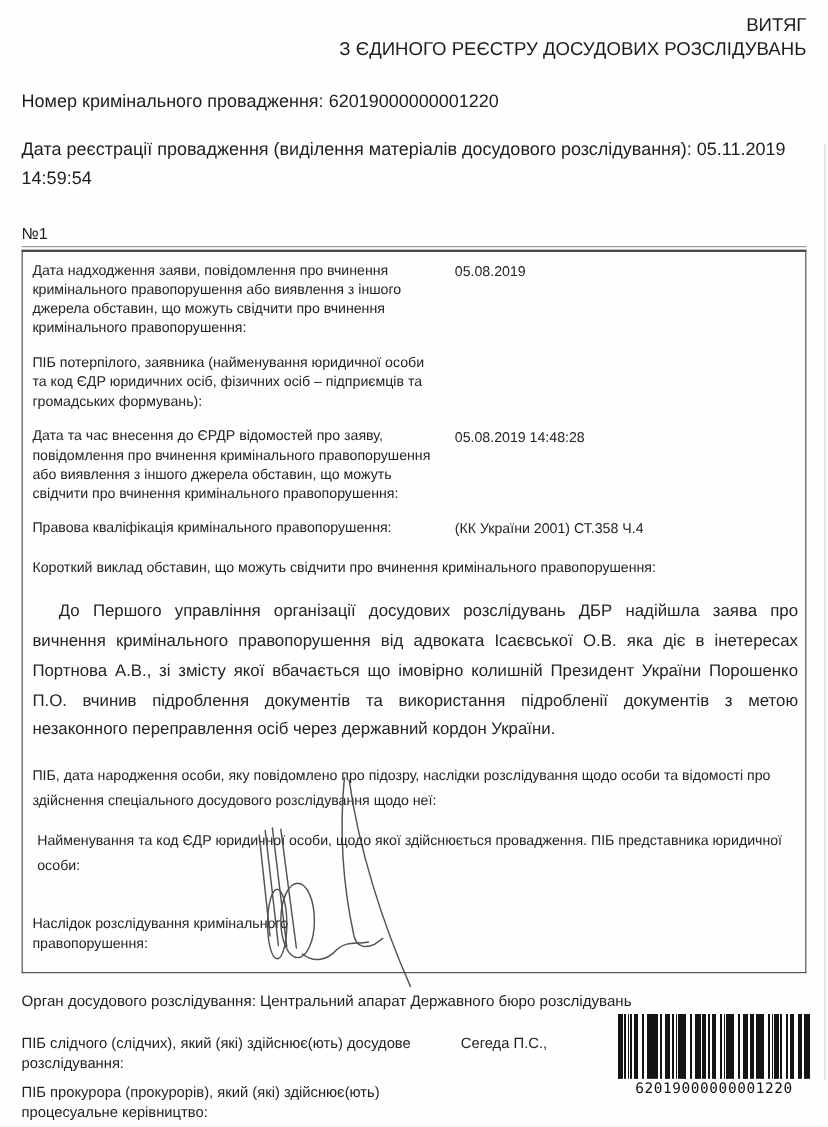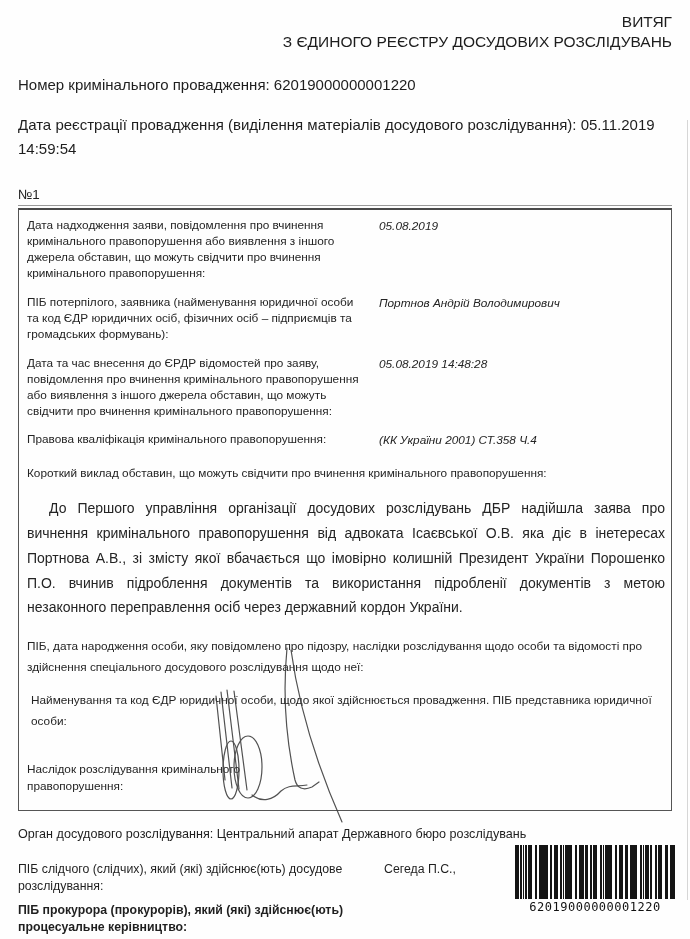--- a/index.html
+++ b/index.html
@@ -36,21 +36,21 @@
     color:#242424;
   }
   .trow{
     display:grid;
     grid-template-columns:340px 1fr;
     column-gap:14px;
     line-height:1.35;
     margin-bottom:13px;
   }
   .trow .cell-label{padding-left:2px;}
-  .trow .cell-value{padding-top:1px;font-style:italic;}
+  .trow .cell-value{padding-top:1px;}
 
   .full-row{line-height:1.4; margin-bottom:10px; padding-left:2px;}
   .summary-heading{margin-top:16px;}
   .summary-text{
     margin-top:14px;
     line-height:1.78;
     text-align:justify;
     text-indent:22px;
     font-size:14px;
   }
@@ -60,21 +60,21 @@
 
   .footer{font-size:12.3px; color:#1f1f1f;}
   .authority-line{margin-top:16px; font-size:12.6px;}
   .person-row{
     display:grid;
     grid-template-columns:358px 1fr;
     column-gap:8px;
     line-height:1.4;
   }
   .investigator-row{margin-top:20px;}
-  .prosecutor-row{margin-top:7px;font-weight:bold;}
+  .prosecutor-row{margin-top:7px;}
 
   .signature-row{
     display:flex;
     align-items:flex-end;
     margin-top:30px;
     height:18px;
   }
   .sig-underline{
     width:196px;
     border-bottom:1.3px solid #333;
@@ -130,21 +130,20 @@
 
   <div class="ext-table">
 
     <div class="trow">
       <div class="cell-label">Дата надходження заяви, повідомлення про вчинення кримінального правопорушення або виявлення з іншого джерела обставин, що можуть свідчити про вчинення кримінального правопорушення:</div>
       <div class="cell-value">05.08.2019</div>
     </div>
 
     <div class="trow">
       <div class="cell-label">ПІБ потерпілого, заявника (найменування юридичної особи та код ЄДР юридичних осіб, фізичних осіб – підприємців та громадських формувань):</div>
-      <div class="cell-value">Портнов Андрій Володимирович</div>
     </div>
 
     <div class="trow">
       <div class="cell-label">Дата та час внесення до ЄРДР відомостей про заяву, повідомлення про вчинення кримінального правопорушення або виявлення з іншого джерела обставин, що можуть свідчити про вчинення кримінального правопорушення:</div>
       <div class="cell-value">05.08.2019 14:48:28</div>
     </div>
 
     <div class="trow">
       <div class="cell-label">Правова кваліфікація кримінального правопорушення:</div>
       <div class="cell-value">(КК України 2001) СТ.358 Ч.4</div>

